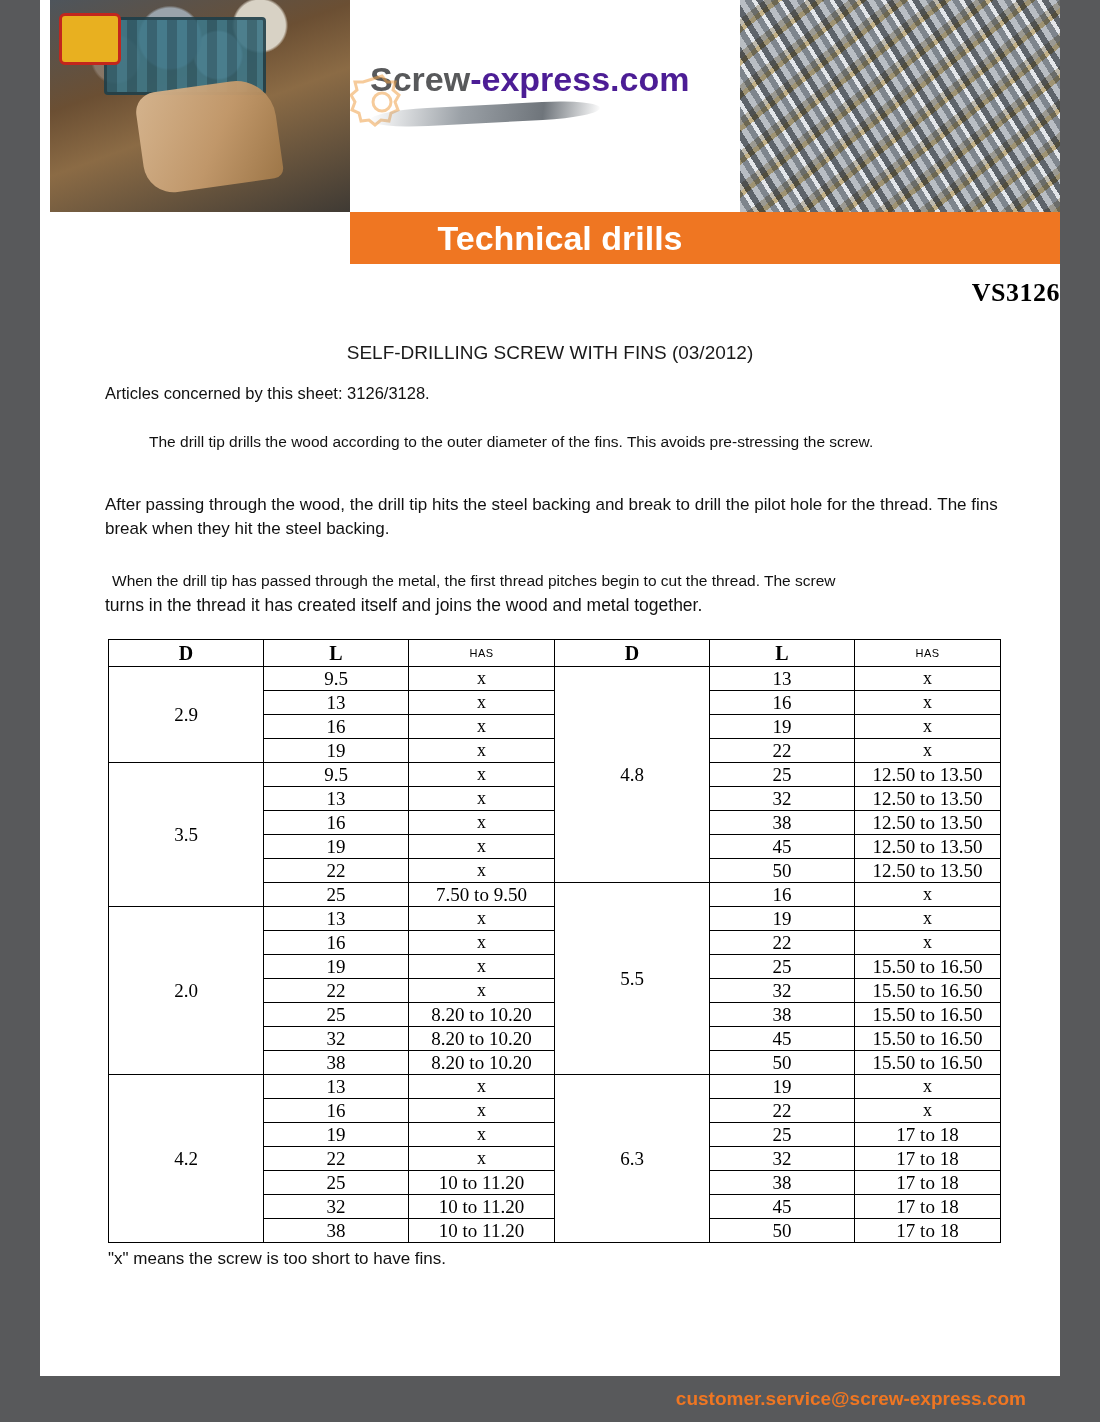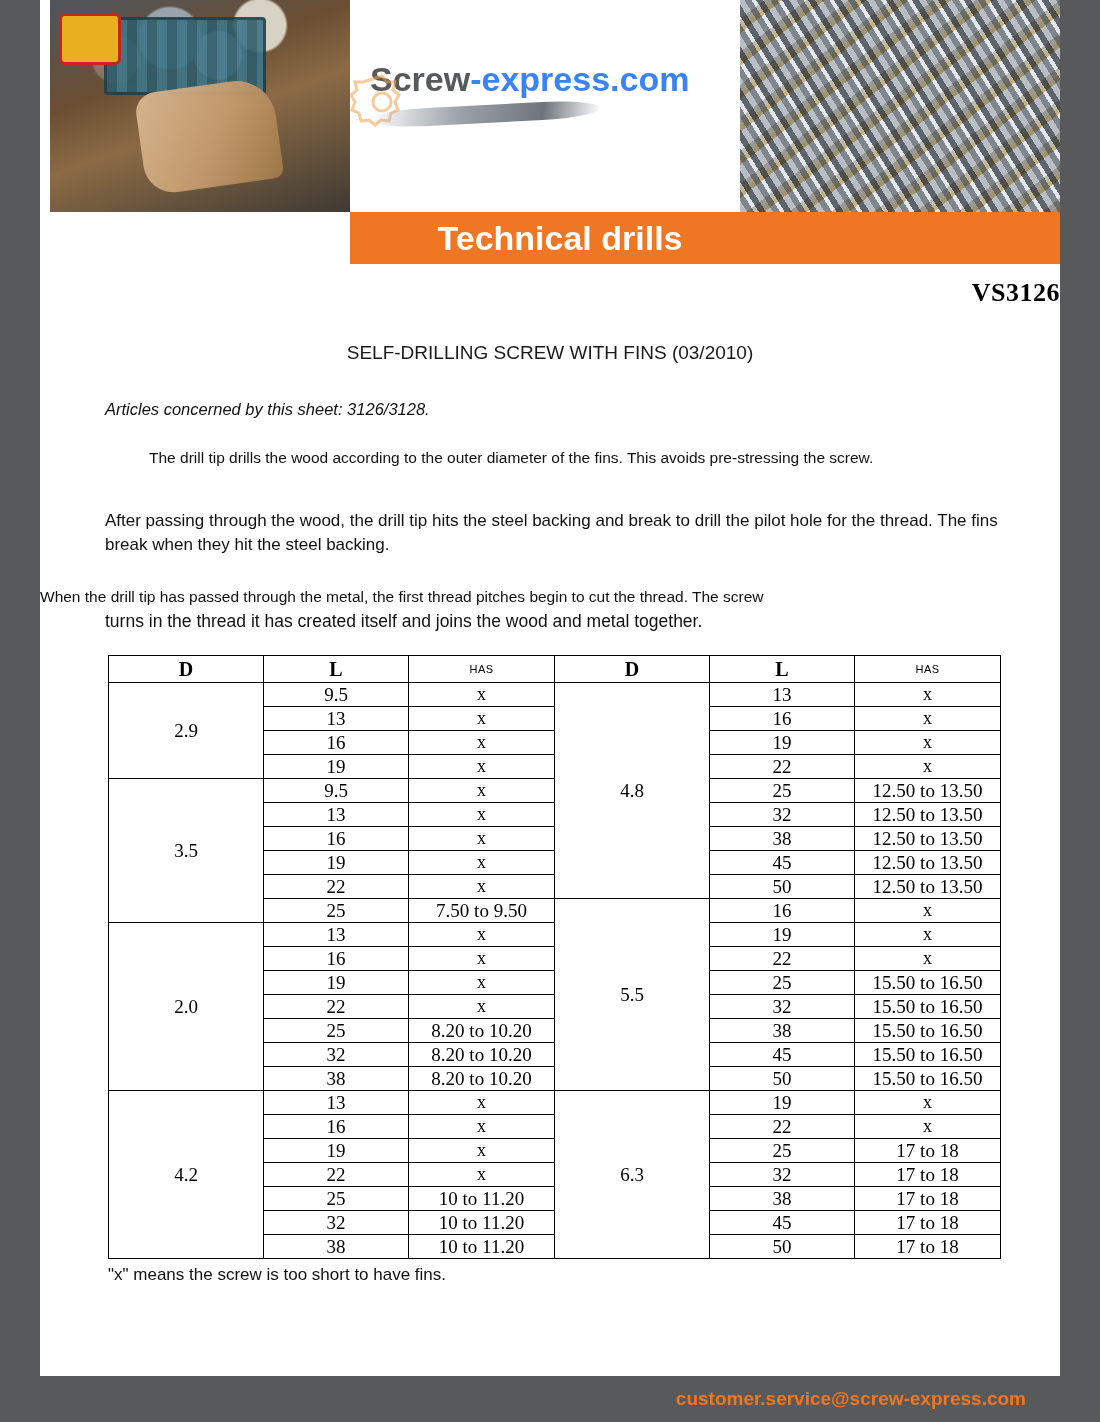--- a/index.html
+++ b/index.html
@@ -126,21 +126,21 @@
     width: 380px;
     text-align: left;
   }
   .logo-text {
     font-size: 34px;
     font-weight: bold;
     color: #58595b;
     letter-spacing: 0px;
     font-family: "Liberation Sans", sans-serif;
   }
-  .logo-text .accent { color: #3b82f6; }
+  .logo-text .accent { color: #4c1d95; }
   .logo-swoosh {
     margin-top: 6px;
     width: 230px;
     height: 18px;
     background: linear-gradient(100deg, rgba(120,125,130,0) 0%, #9aa0a6 40%, #6f757b 75%, rgba(120,125,130,0) 100%);
     border-radius: 50%/100%;
     transform: rotate(-3deg);
   }
   .logo-gear {
     position: absolute;
@@ -202,24 +202,24 @@
     font-size: 19px;
     margin-top: 34px;
     color: #1a1a1a;
   }
   .para {
     font-size: 16.5px;
     line-height: 1.35;
     color: #111;
     margin: 0 0 0 0;
   }
-  .p1 { position: relative; margin-top: 34px; padding-left: 65px; font-style: italic; }
+  .p1 { position: relative; margin-top: 18px; padding-left: 65px; }
   .p2 { position: relative; margin-top: 28px; padding-left: 109px; font-size: 15.5px;}
   .p3 { position: relative; margin-top: 40px; padding-left: 65px; padding-right: 40px; font-size: 17px; line-height: 1.4;}
-  .p4 { position: relative; margin-top: 30px; padding-right: 60px; font-size: 15.5px;}
+  .p4 { position: relative; margin-top: 30px; padding-left: 72px; padding-right: 60px; font-size: 15.5px;}
   .p4b { padding-left: 65px; font-size: 17.5px; margin-top: 2px; }
 
   
   table.spec {
     border-collapse: collapse;
     margin: 22px 0 0 68px;
     width: 892px;
     table-layout: fixed;
   }
   table.spec td, table.spec th {
@@ -320,21 +320,21 @@
     </div>
   </div>
 
   <div class="banner">
     <div class="banner-title">Technical drills</div>
   </div>
   <div class="banner-white-left"></div>
 
   <div class="content">
     <div class="doc-code">VS3126</div>
-    <div class="doc-subtitle">SELF-DRILLING SCREW WITH FINS (03/2010)</div>
+    <div class="doc-subtitle">SELF-DRILLING SCREW WITH FINS (03/2012)</div>
 
     <p class="para p1">Articles concerned by this sheet: 3126/3128.</p>
     <p class="para p2">The drill tip drills the wood according to the outer diameter of the fins. This avoids pre-stressing the screw.</p>
     <p class="para p3">After passing through the wood, the drill tip hits the steel backing and break to drill the pilot hole for the thread. The fins break when they hit the steel backing.</p>
     <p class="para p4">When the drill tip has passed through the metal, the first thread pitches begin to cut the thread. The screw</p>
     <p class="para p4b">turns in the thread it has created itself and joins the wood and metal together.</p>
 
     <table class="spec">
       <colgroup>
         <col class="c-d">

